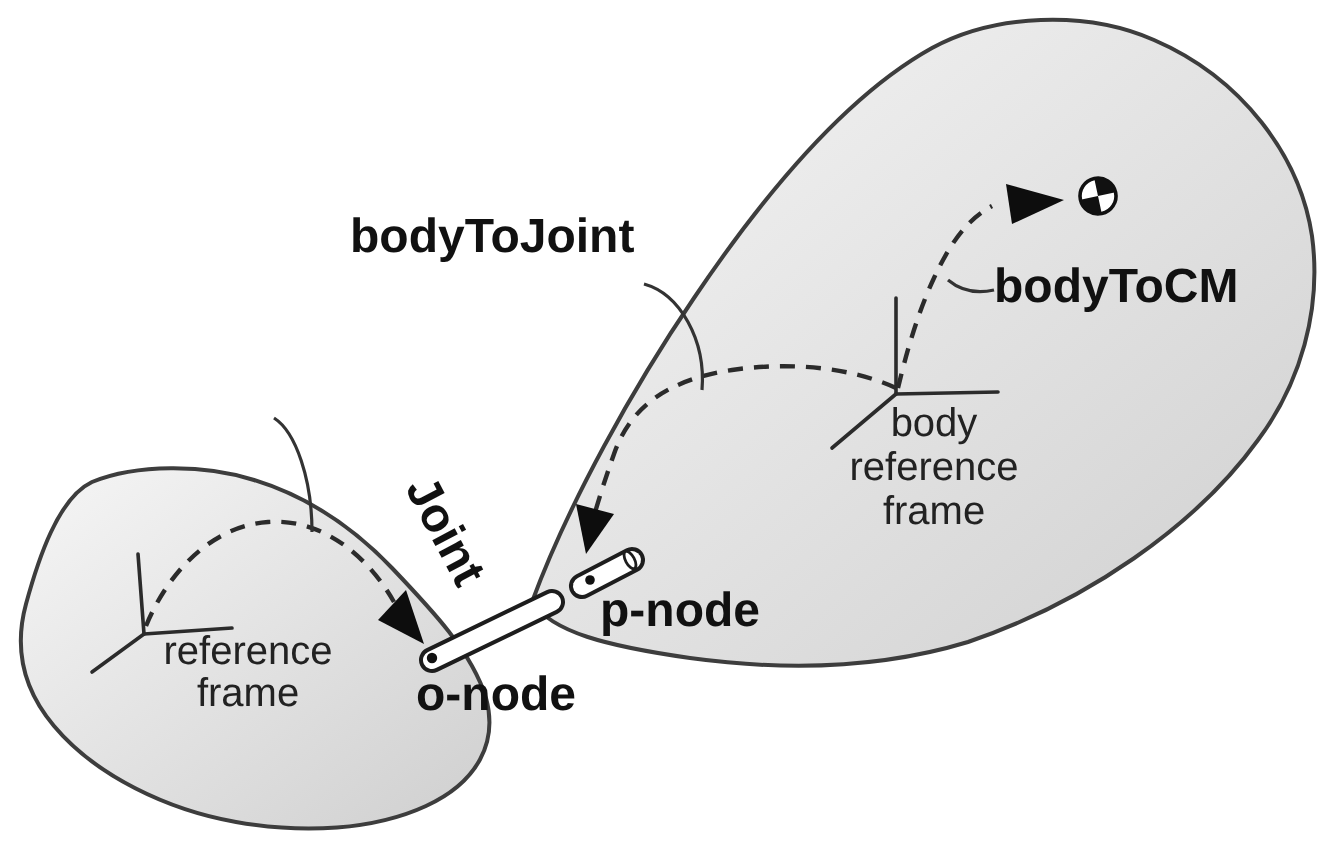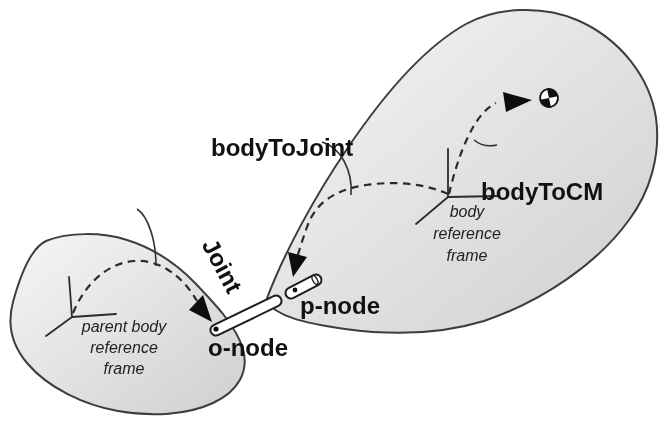--- a/index.html
+++ b/index.html
@@ -6,21 +6,21 @@
     --outline:#3d3d3d; --line:#2b2b2b; --text:#111111;
     --fill-light:#f6f6f6; --fill-dark:#cfcfcf; --background:#ffffff;
   }
   html,body{margin:0;padding:0;}
   body{background:var(--background);font-family:"Liberation Sans","DejaVu Sans",sans-serif;}
   .stage{position:relative;width:661px;height:432px;background:var(--background);overflow:hidden;}
   .stage svg{position:absolute;left:0;top:0;}
   .lbl{position:absolute;color:var(--text);font-size:24px;font-weight:bold;
        letter-spacing:0px;white-space:nowrap;line-height:1;}
   .lbl-rot{transform:rotate(62deg);transform-origin:0 0;}
-  .frame-lbl{position:absolute;color:#222;font-size:16px;font-style:italic;
+  .frame-lbl{position:absolute;color:#222;font-size:20px;
              text-align:center;line-height:21px;white-space:nowrap;}
   .frame-lbl div{white-space:nowrap;}
   .blob{stroke:var(--outline);stroke-width:2;}
   .axis{stroke:var(--line);stroke-width:1.8;fill:none;stroke-linecap:round;}
   .dashed{stroke:var(--line);stroke-width:2.2;fill:none;stroke-dasharray:7.5 5.5;stroke-linecap:butt;}
   .leader{stroke:#333;stroke-width:1.6;fill:none;}
   .arrow{fill:#0d0d0d;stroke:none;}
   .capsule-outer{stroke:#1d1d1d;stroke-linecap:round;fill:none;}
   .capsule-inner{stroke:#ffffff;stroke-linecap:round;fill:none;}
   .gs-light{stop-color:var(--fill-light);}
@@ -102,32 +102,31 @@
       <path d="M0,0 L0,-9 A9,9 0 0 1 9,0 Z" fill="#111"></path>
       <path d="M0,0 L0,9 A9,9 0 0 1 -9,0 Z" fill="#111"></path>
     </g>
 
     <path class="leader" d="M 137,209 C 148,216 156,240 156,266"></path>
     <path class="leader" d="M 322,142 C 340,147 353,170 351,195"></path>
     <path class="leader" d="M 497,145 C 488,147 480,145 474,140"></path>
   </svg>
 
 
-  <div class="lbl" style="left:175px;top:136px;margin-left:36px;">bodyToJoint</div>
+  <div class="lbl" style="left:175px;top:107px;">bodyToJoint</div>
 
-  <div class="lbl" style="left:481px;top:132px;margin-top:48px;">bodyToCM</div>
+  <div class="lbl" style="left:497px;top:132px;">bodyToCM</div>
 
   <div class="lbl lbl-rot" style="left:219px;top:235px;">Joint</div>
 
   <div class="lbl" style="left:300px;top:294px;">p-node</div>
 
   <div class="lbl" style="left:208px;top:336px;">o-node</div>
 
   <div class="frame-lbl" style="left:60px;top:316px;width:128px;">
-    <div>parent body</div>
     <div>reference</div>
     <div>frame</div>
   </div>
 
   <div class="frame-lbl" style="left:403px;top:201px;width:128px;line-height:22px;">
     <div>body</div>
     <div>reference</div>
     <div>frame</div>
   </div>
 

